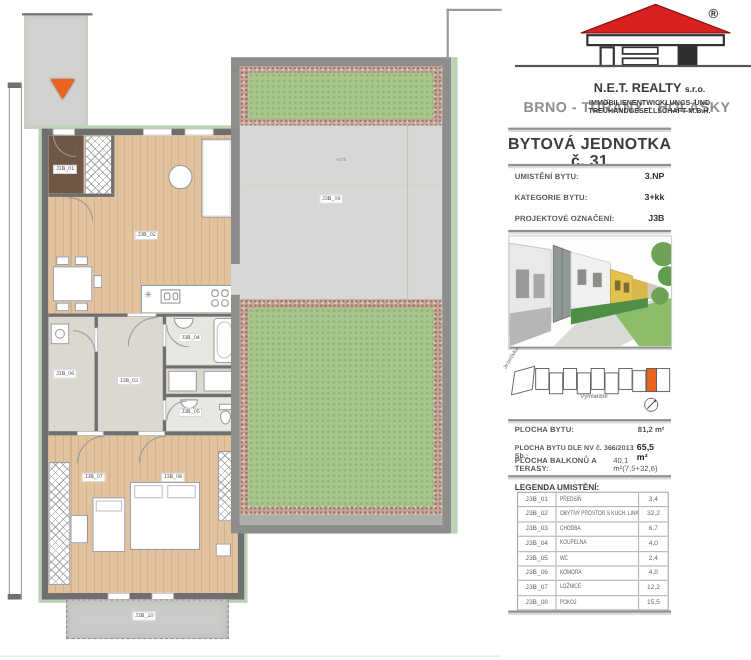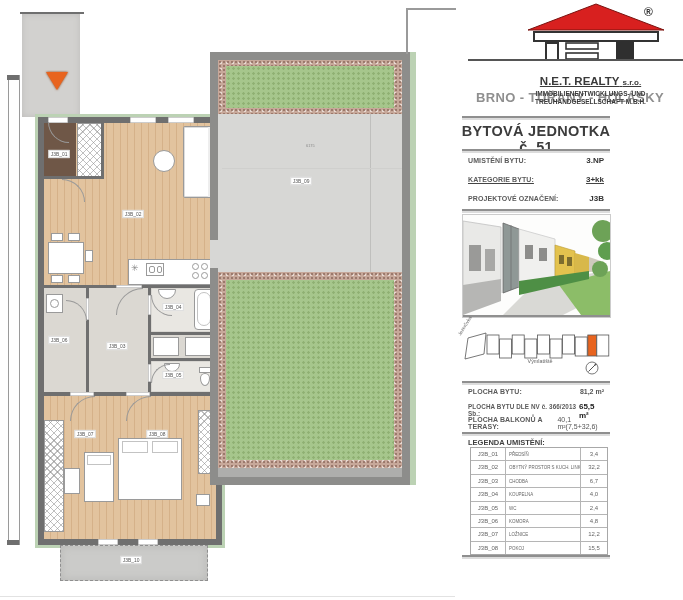--- a/index.html
+++ b/index.html
@@ -191,38 +191,38 @@
       <rect x="66" y="30" width="124" height="9" fill="#fff" stroke="#333" stroke-width="2"></rect>
       <rect x="78" y="41" width="12" height="17" fill="#fff" stroke="#333" stroke-width="2"></rect>
       <rect x="98" y="41" width="32" height="6" fill="#fff" stroke="#333" stroke-width="1.6"></rect>
       <rect x="98" y="51" width="32" height="6" fill="#fff" stroke="#333" stroke-width="1.6"></rect>
       <rect x="148" y="39" width="18" height="19" fill="#2f2f2f"></rect>
       <rect x="0" y="57" width="215" height="2" fill="#555"></rect>
     </svg>
     <div class="abs" style="left:189px;top:5px;font-size:12px;font-weight:bold;color:#333;">®</div>
 
     <div class="gray1" style="left:13px;top:90px;">BRNO - TUŘANY - HOLÁSKY</div>
-    <div class="blk" style="left:43px;top:75px;font-size:11.5px;text-decoration:underline;">
+    <div class="blk" style="left:43px;top:75px;font-size:11.5px;">
       <span>N.E.T. REALTY</span>
       <span style="font-size:8px;">s.r.o.</span>
     </div>
     <div class="blk" style="left:43px;top:90px;font-size:6.5px;">IMMOBILIENENTWICKLUNGS- UND</div>
     <div class="blk" style="left:43px;top:98px;font-size:6.5px;">TREUHANDGESELLSCHAFT M.B.H.</div>
 
     <div class="hr" style="left:7px;top:116px;"></div>
 
-    <div class="title" style="left:5px;">BYTOVÁ JEDNOTKA č. 51</div>
+    <div class="title" style="left:5px;">BYTOVÁ JEDNOTKA č. 31</div>
 
     <div class="hr" style="left:7px;top:149px;"></div>
 
     <div class="drow" style="left:13px;top:156px;">
       <span class="dlabel">UMISTĚNÍ BYTU:</span>
       <span class="dval">3.NP</span>
     </div>
-    <div class="drow" style="left:13px;top:175px;text-decoration:underline;">
+    <div class="drow" style="left:13px;top:175px;">
       <span class="dlabel">KATEGORIE BYTU:</span>
       <span class="dval">3+kk</span>
     </div>
     <div class="drow" style="left:13px;top:194px;">
       <span class="dlabel">PROJEKTOVÉ OZNAČENÍ:</span>
       <span class="dval">J3B</span>
     </div>
 
     <div class="hr" style="left:7px;top:209px;"></div>
 

